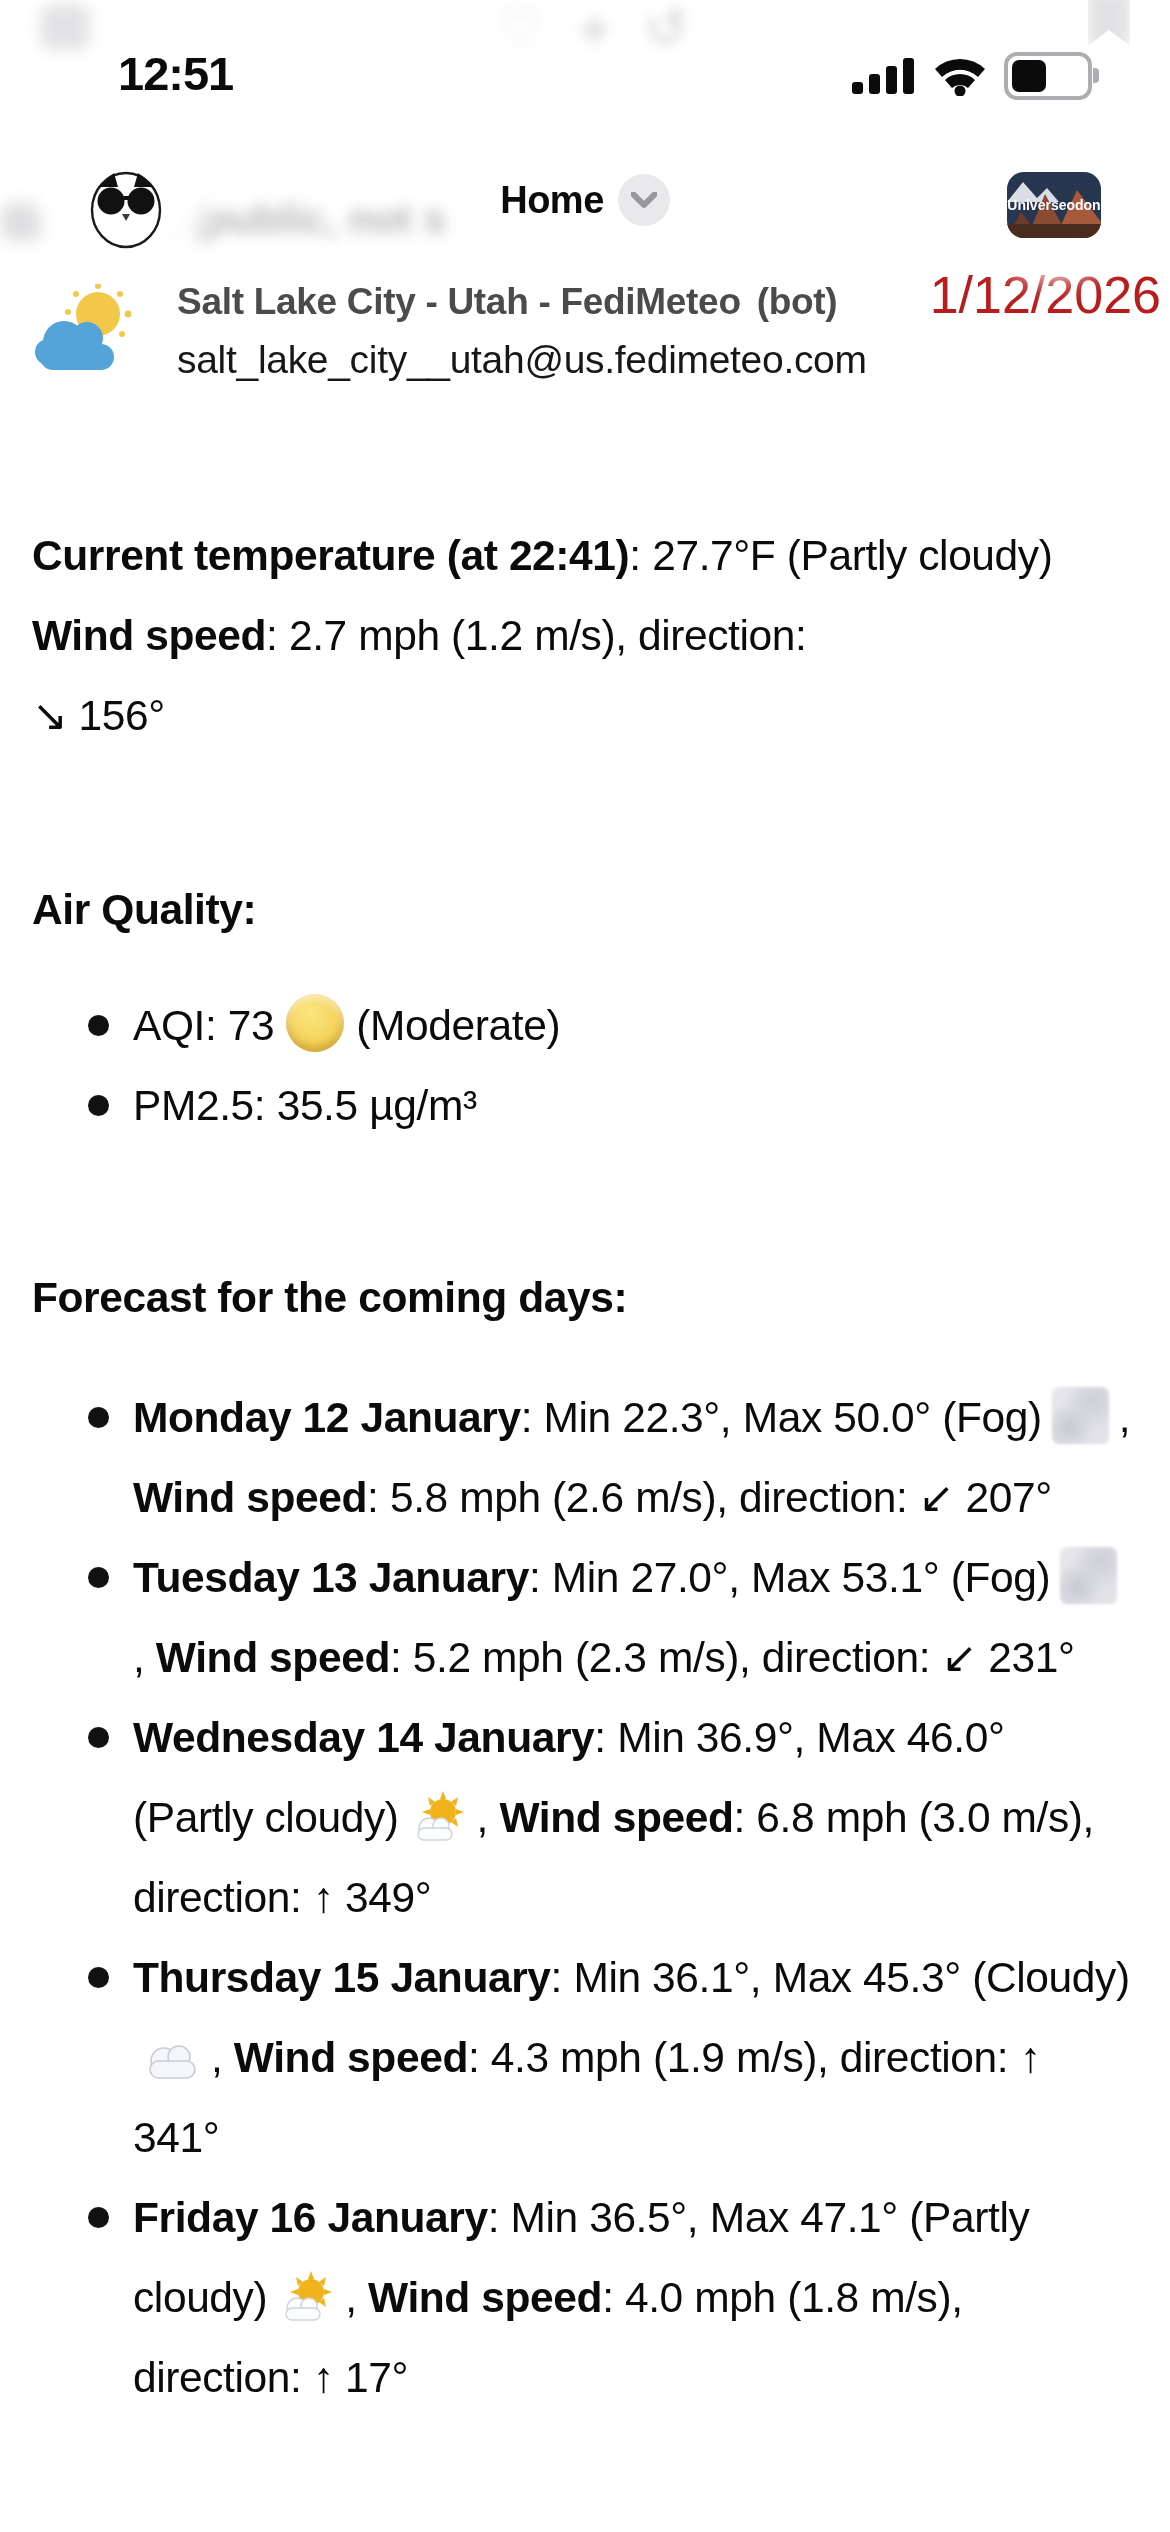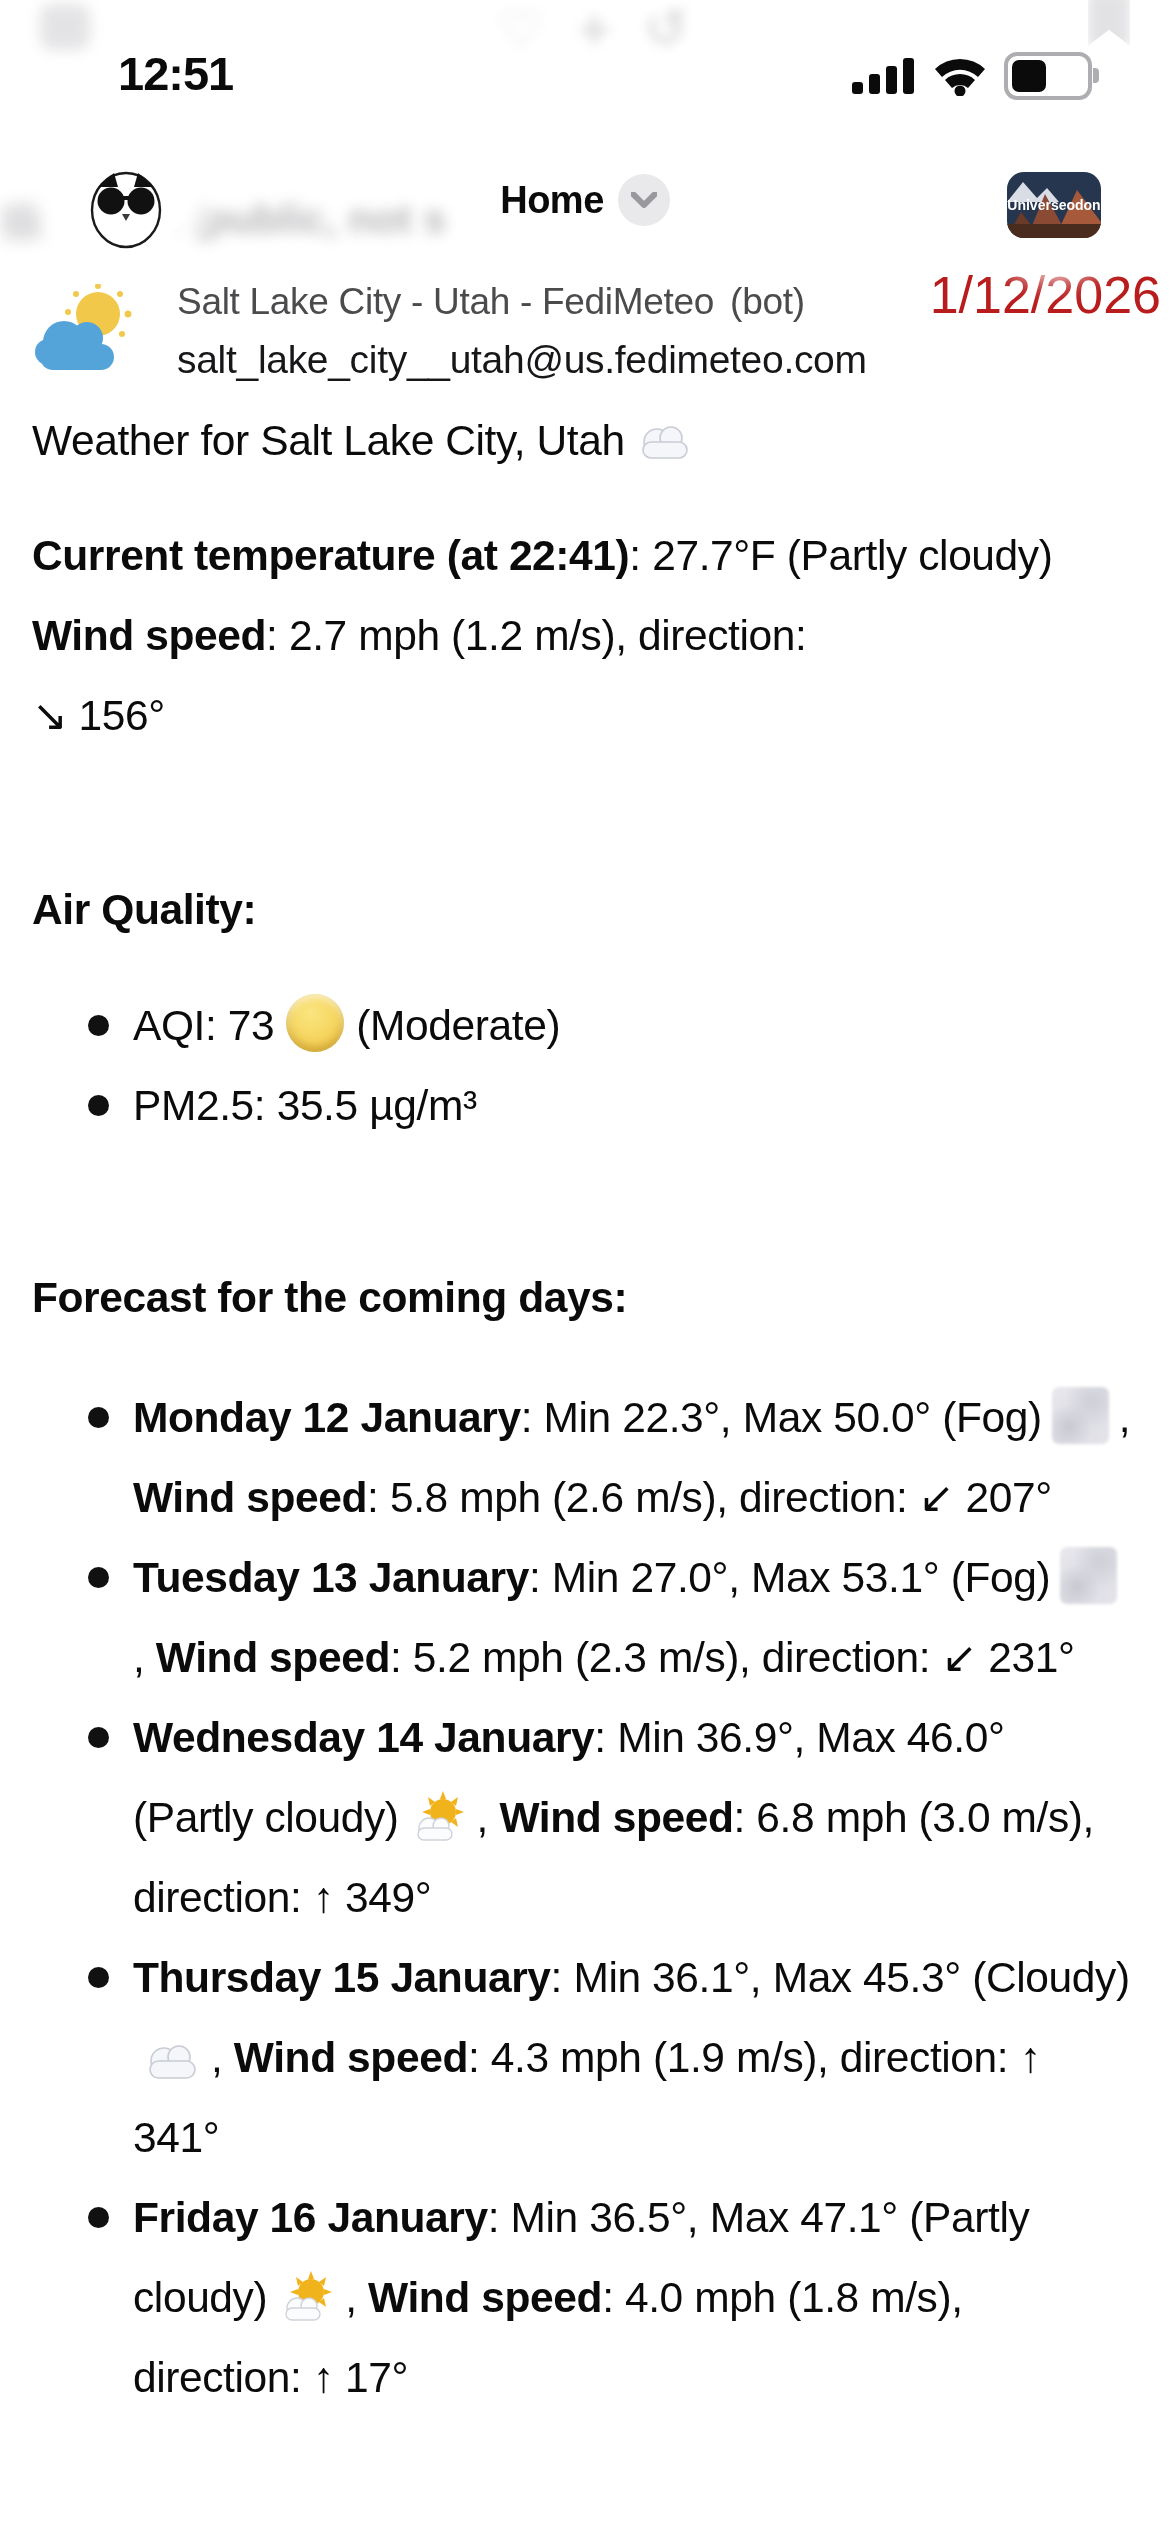--- a/index.html
+++ b/index.html
@@ -27,21 +27,21 @@
   .glow-right{left:994px;top:146px;width:118px;height:118px;}
   .hdr-el{pointer-events:auto;}
   .cat-avatar{position:absolute;left:83px;top:165px;width:86px;height:86px;cursor:pointer;}
   .hdr-title{position:absolute;left:0;right:0;top:173px;display:flex;justify-content:center;align-items:center;gap:14px;}
   .hdr-title .t{font-size:38px;font-weight:700;letter-spacing:-.5px;line-height:54px;cursor:pointer;}
   .chev{width:52px;height:52px;border-radius:50%;background:#e9e9eb;display:flex;align-items:center;justify-content:center;cursor:pointer;}
   .inst-avatar{position:absolute;left:1007px;top:172px;width:94px;height:66px;border-radius:17px;overflow:hidden;cursor:pointer;}
   .post-date{position:absolute;right:9px;top:272px;font-size:52px;line-height:47px;color:#b91c1c;z-index:2;}
   
   .author-avatar{position:absolute;left:32px;top:284px;z-index:1;cursor:pointer;}
-  .author-name{position:absolute;left:177px;top:280px;font-size:37px;font-weight:400;color:#4b4b4d;line-height:44px;letter-spacing:-.3px;z-index:1;white-space:nowrap;}
+  .author-name{position:absolute;left:177px;top:280px;font-size:37px;font-weight:700;color:#4b4b4d;line-height:44px;letter-spacing:-.3px;z-index:1;white-space:nowrap;}
   .author-name .bot{margin-left:16px;}
   .author-handle{position:absolute;left:177px;top:337px;font-size:39px;color:#17171a;line-height:46px;letter-spacing:-.3px;z-index:1;white-space:nowrap;}
   
   .tblock{position:absolute;left:32px;width:1102px;margin:0;font-size:42.5px;line-height:80px;letter-spacing:-.4px;z-index:1;}
   .tblock strong{font-weight:700;}
   ul.tblock{padding:0 0 0 101px;list-style:none;box-sizing:border-box;}
   ul.tblock li{position:relative;}
   ul.tblock li::before{content:"";position:absolute;left:-45px;top:29px;width:21px;height:21px;border-radius:50%;background:#111;}
   .emj{display:inline-block;vertical-align:-12px;}
   .emj-title-cloud{margin-left:12px;vertical-align:-7px;}
@@ -140,27 +140,20 @@
     <g fill="#55a4d9">
       <circle cx="32" cy="58" r="21"></circle>
       <circle cx="55" cy="54" r="16"></circle>
       <circle cx="16" cy="68" r="13"></circle>
       <rect x="8" y="60" width="74" height="26" rx="13"></rect>
     </g>
   </svg>
   <div class="author-name"><span>Salt Lake City - Utah - FediMeteo</span><span class="bot">(bot)</span></div>
   <div class="author-handle">salt_lake_city__utah@us.fedimeteo.com</div>
 
-  <p class="tblock" style="top:401px;"><span>Weather for Salt Lake City, Utah</span><svg class="emj emj-title-cloud" width="56" height="42" viewBox="0 0 56 42">
-        <g fill="#f4f6fa" stroke="#c9ccd4" stroke-width="1.6">
-          <circle cx="20" cy="22" r="13"></circle>
-          <circle cx="34" cy="18" r="11"></circle>
-          <rect x="6" y="22" width="44" height="16" rx="8"></rect>
-        </g>
-      </svg></p>
 
   <p class="tblock" style="top:516px;">
     <strong>Current temperature (at 22:41)</strong><span>: 27.7°F (Partly cloudy)</span><br>
     <strong>Wind speed</strong><span>: 2.7 mph (1.2 m/s), direction:</span><br>
     <span>↘ 156°</span>
   </p>
 
   <p class="tblock" style="top:870px;"><strong>Air Quality:</strong></p>
 
   <ul class="tblock" style="top:986px;">

